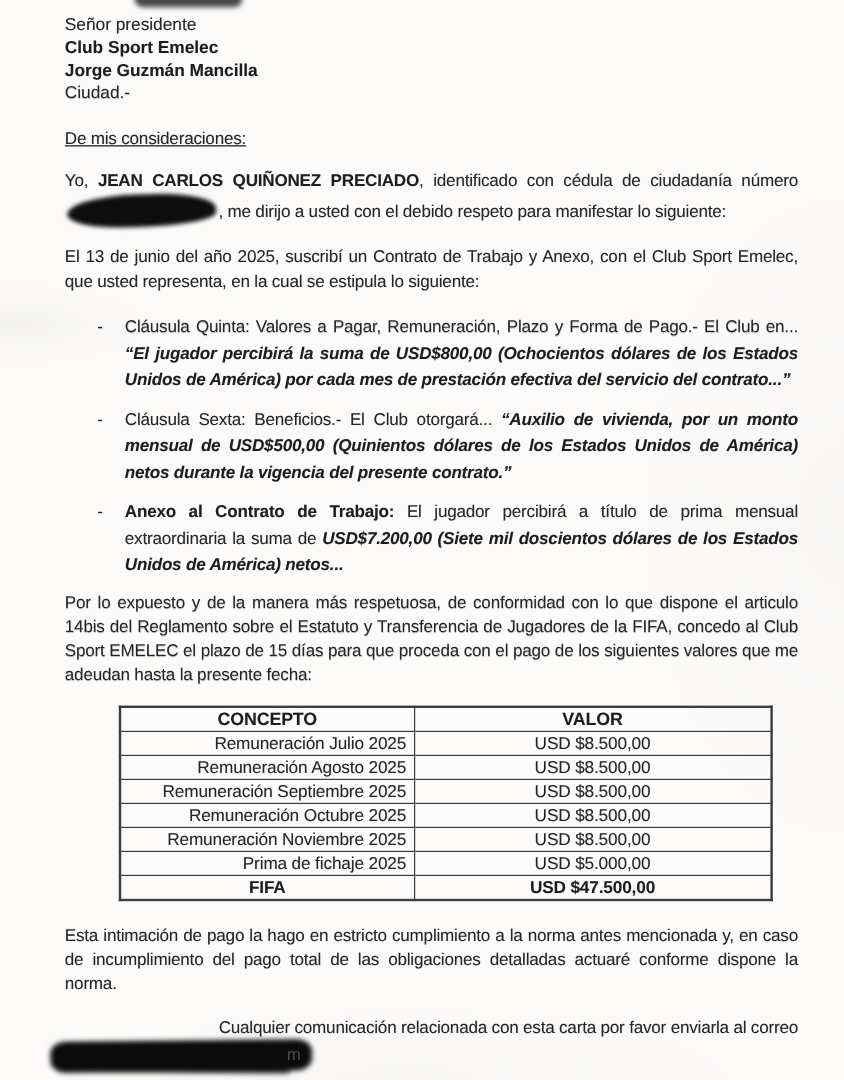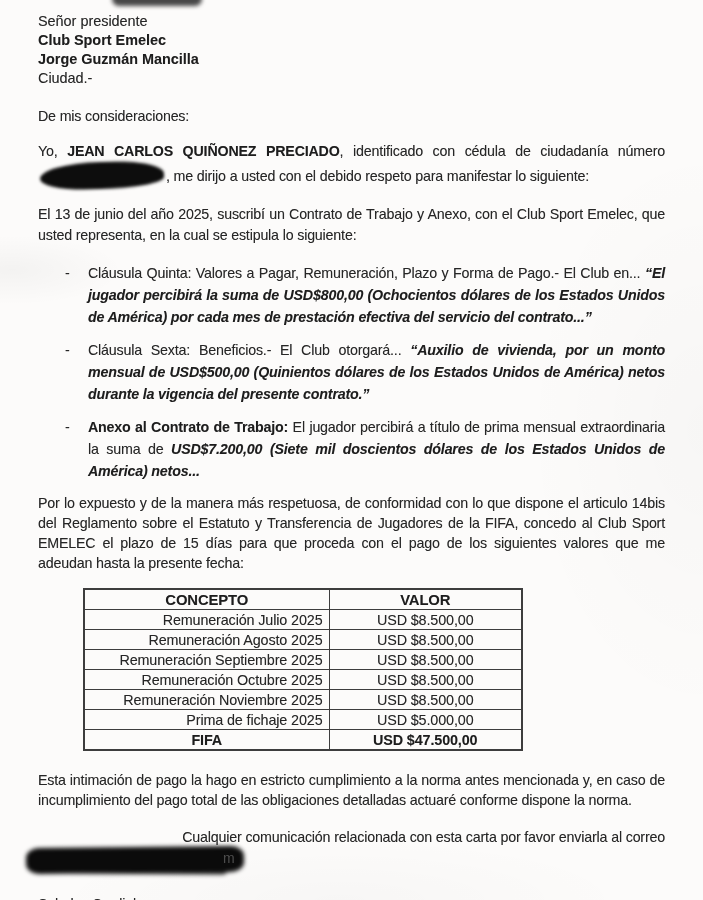--- a/index.html
+++ b/index.html
@@ -5,48 +5,48 @@
   html,body{margin:0;padding:0;}
   body{
     width:703px;height:900px;
     background:#f3f2f0;
     font-family:"Liberation Sans",sans-serif;
   }
   .page{
     position:relative;
     width:703px;height:900px;
     box-sizing:border-box;
-    padding:12px 38px 0 38px;
+    padding:12px 38px 0 54px;
     overflow:hidden;
     background:#fcfbfa;
     background-image:
       radial-gradient(ellipse 160px 50px at 12px 270px, rgba(0,0,0,0.035), transparent 70%),
       radial-gradient(ellipse 260px 420px at 703px 430px, rgba(0,0,0,0.02), transparent 70%),
       radial-gradient(ellipse 420px 90px at 340px 900px, rgba(0,0,0,0.02), transparent 70%);
     color:#262626;
     text-shadow:0.2px 0.2px 0.6px rgba(30,30,30,0.28);
   }
   p{margin:0;font-size:14.2px;line-height:21px;letter-spacing:-0.15px;text-align:justify;}
   .b{font-weight:bold;color:#1d1d1d;}
   
   .address div{font-size:14.4px;line-height:19px;}
   
-  .salutation{margin-top:18px;}
+  .salutation{margin-top:18px;text-decoration:underline;}
   .intro{margin-top:14px;}
   .contract-para{margin-top:15px;}
   
   .clauses{margin-top:16px;}
   .clause{display:flex;padding-left:27px;margin-bottom:11px;}
   .clause .dash{width:23px;flex:none;font-size:14.2px;line-height:22px;}
   .clause .ctext{flex:1;text-align:justify;font-size:14.2px;line-height:22px;letter-spacing:-0.15px;}
   .q{font-weight:bold;font-style:italic;color:#1d1d1d;}
   .lead-bold{font-weight:bold;color:#1d1d1d;}
   .deadline{margin-top:6px;line-height:20px;}
   
-  table{border-collapse:collapse;margin:15px 0 0 45px;width:440px;table-layout:fixed;border:2px solid #3d3d3d;}
+  table{border-collapse:collapse;margin:15px 0 0 45px;width:545px;table-layout:fixed;border:2px solid #3d3d3d;}
   th,td{border:1.5px solid #3d3d3d;padding:0 6px;height:19px;font-size:14.3px;line-height:18px;letter-spacing:-0.1px;}
   th{font-size:14.8px;font-weight:bold;text-align:center;color:#1d1d1d;}
   col.c1{width:245px;}
   td.concept{text-align:right;}
   td.value{text-align:center;}
   tr.total td{font-weight:bold;text-align:center;color:#1d1d1d;}
   
   .norm{margin-top:19px;line-height:20px;}
   .contact{margin-top:17px;text-align:right;}
   .signoff{margin-top:15px;text-align:left;}

